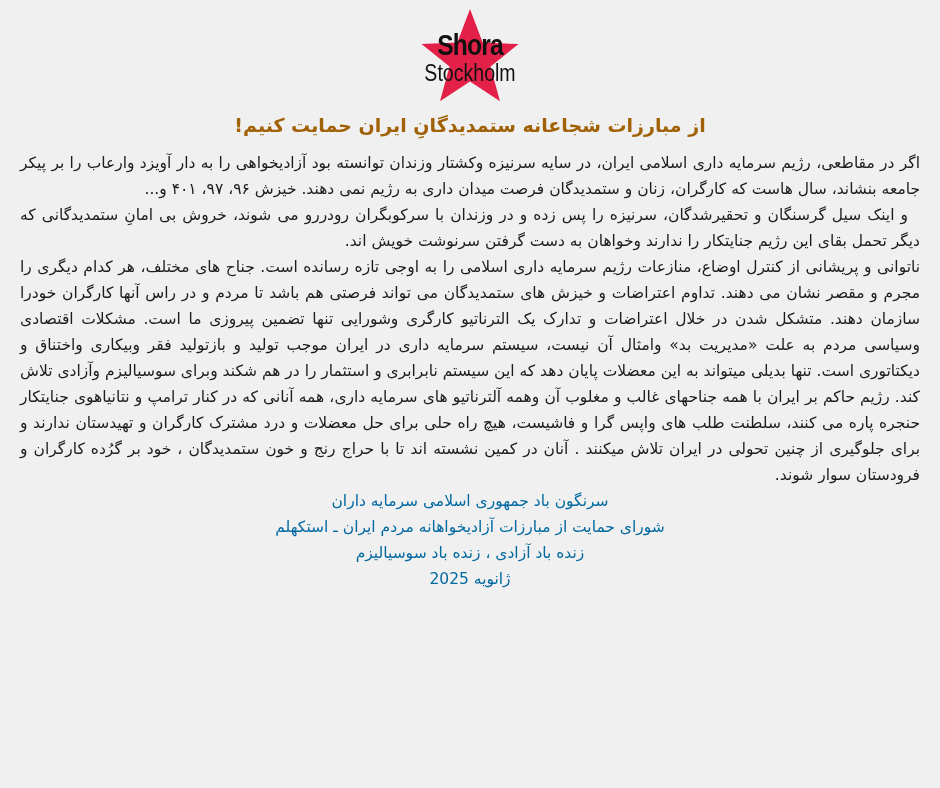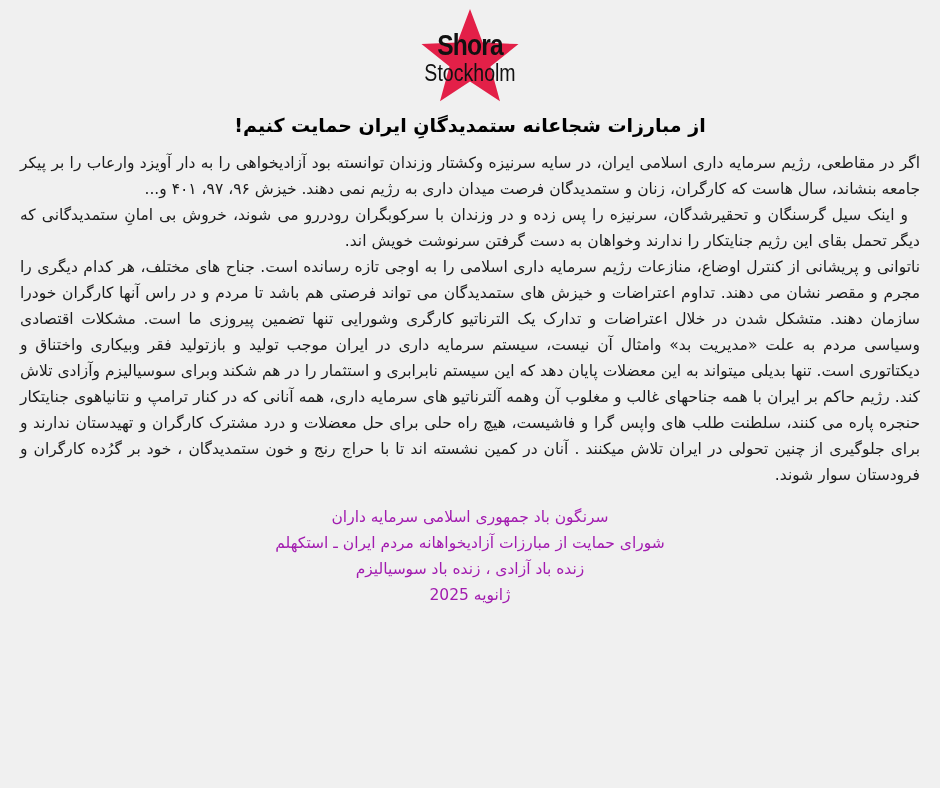--- a/index.html
+++ b/index.html
@@ -59,45 +59,45 @@
     transform: scaleX(0.85);
     line-height: 1;
   }
   
   .title {
     direction: rtl;
     text-align: center;
     font-size: 19px;
     font-weight: bold;
     margin: 10px 0 14px 0;
-    color: #000000;
+    color: #a16207;
   }
   
   .body-text {
     direction: rtl;
     padding: 0 20px;
   }
   .body-text p {
     margin: 0;
     text-align: justify;
     font-size: 15.5px;
     line-height: 26px;
     color: #1c1c1c;
   }
   .body-text p.indent {
     text-indent: 12px;
   }
   
   .footer {
     direction: rtl;
     text-align: center;
-    margin-top: 16px;
+    margin-top: 0;
     font-size: 15.5px;
     line-height: 26px;
-    color: #a21caf;
+    color: #0369a1;
   }
 </style>
 </head>
 <body>
 
 <div class="page">
 
   <div class="logo">
     <svg width="120" height="98" viewBox="0 0 120 100" aria-hidden="true">
       <polygon points="60,3 72.9,37.2 109.5,38.9 80.9,61.8 90.6,97.1 60,77 29.4,97.1 39.1,61.8 10.5,38.9 47.1,37.2" fill="#e32048"></polygon>

